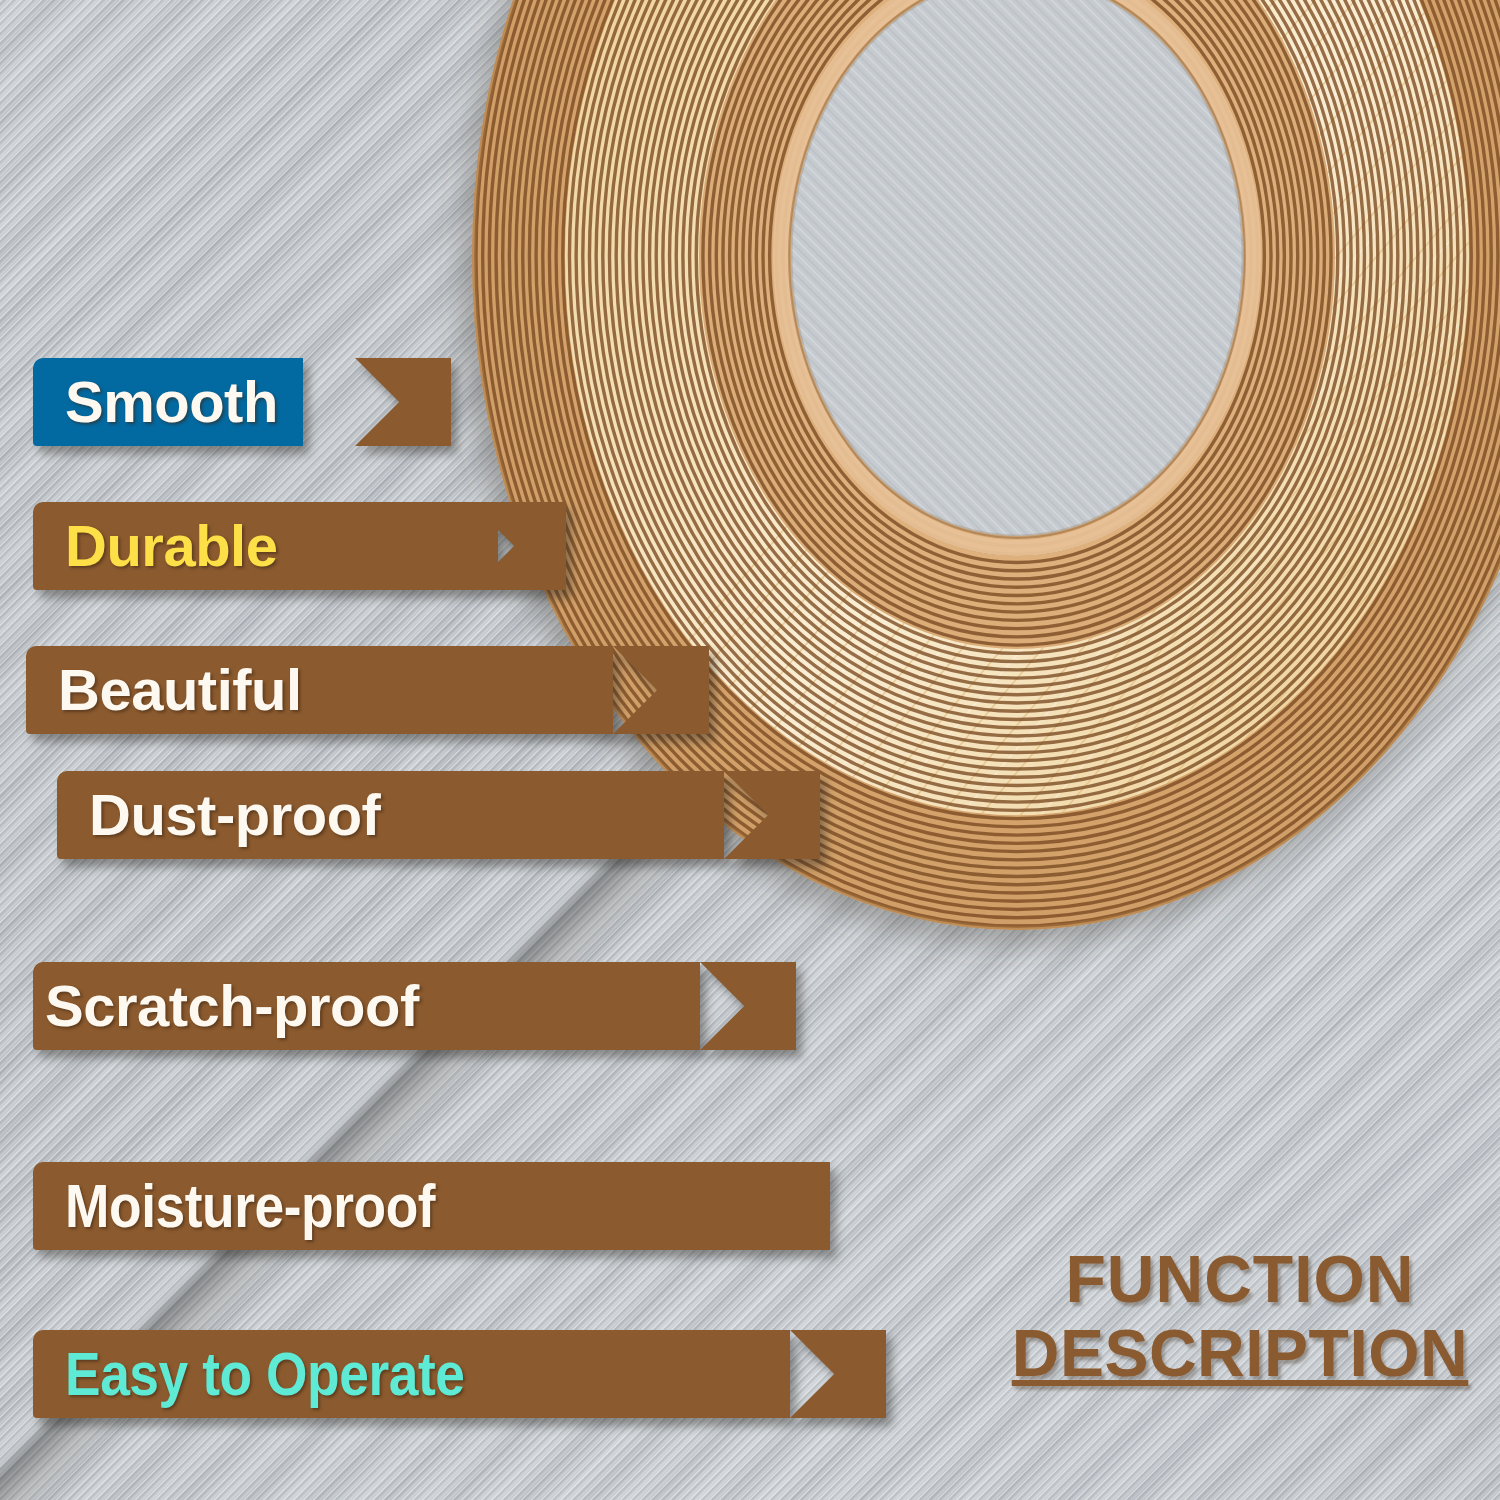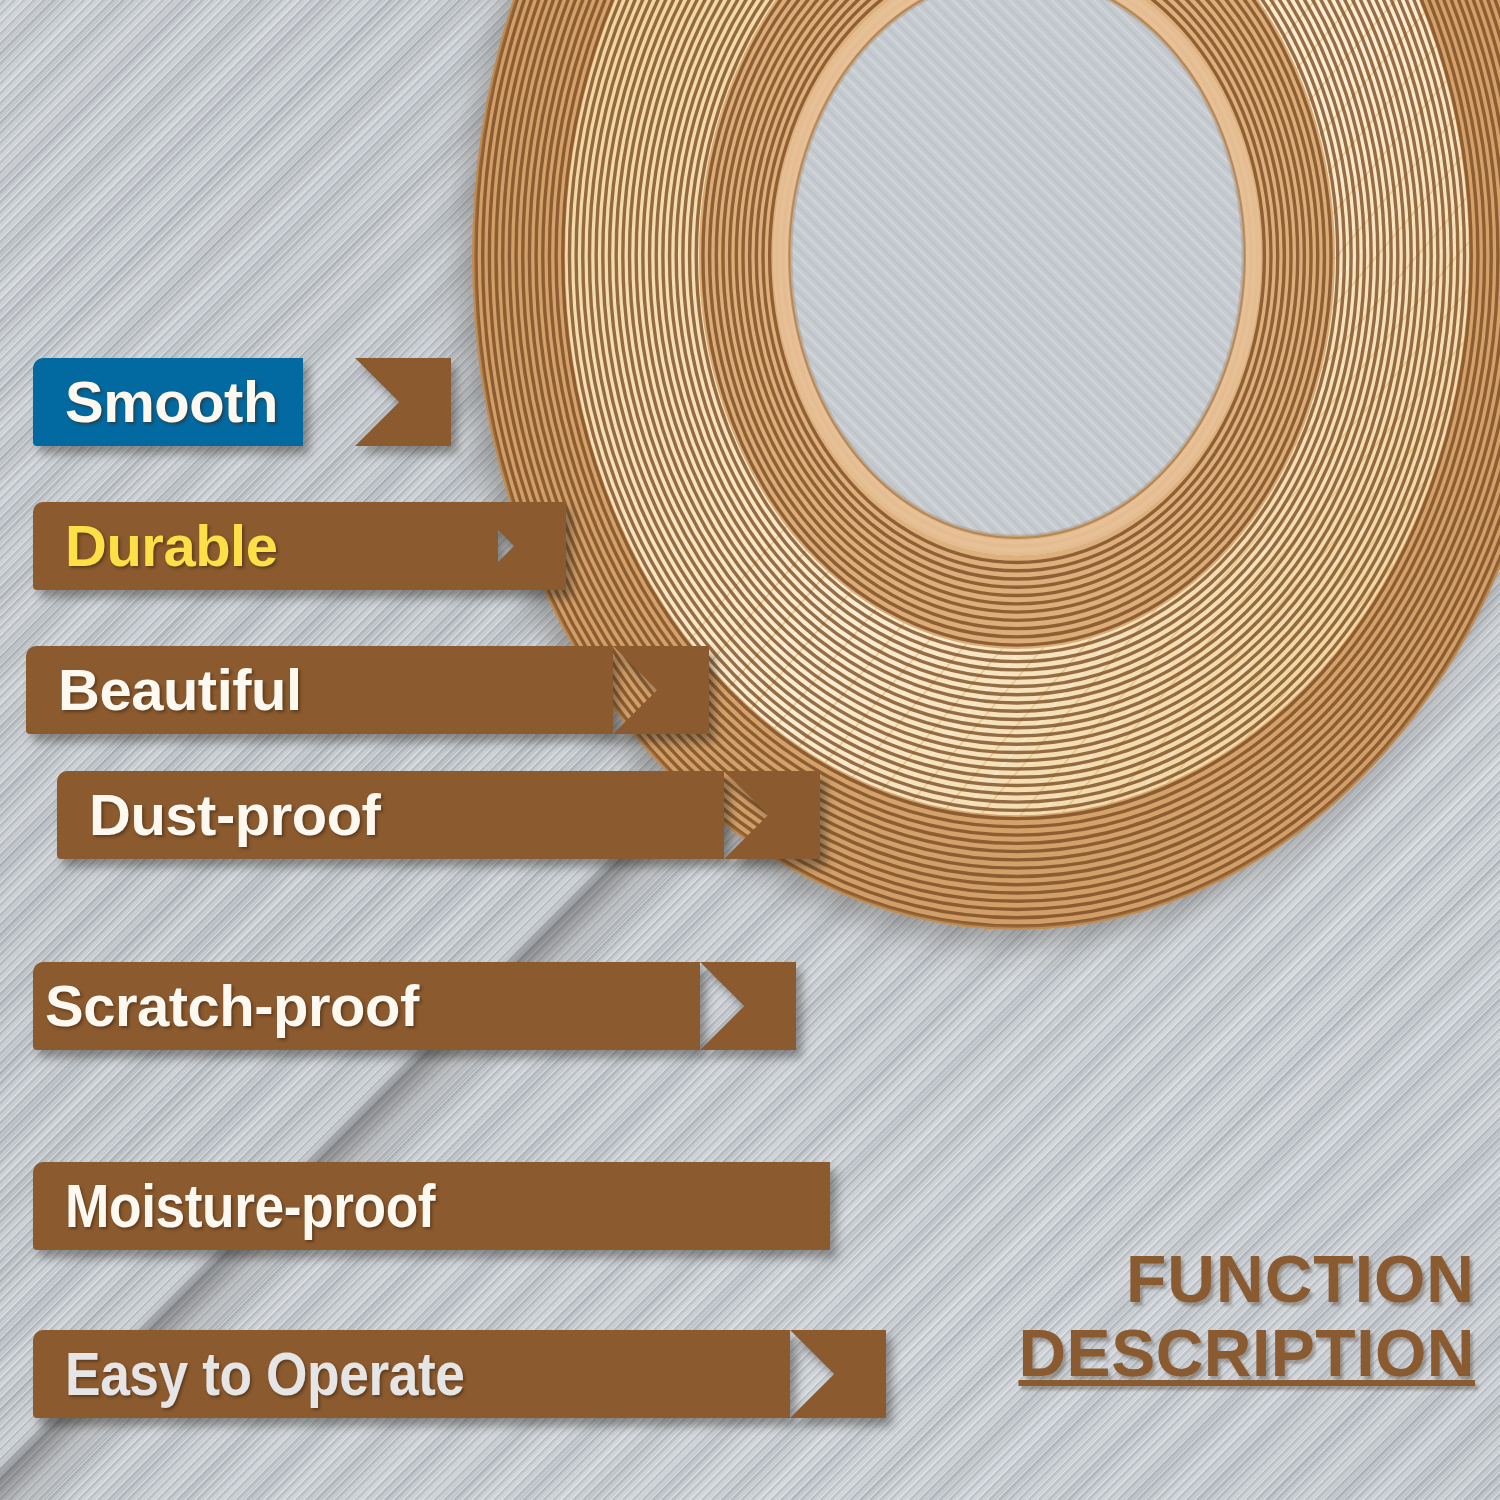--- a/index.html
+++ b/index.html
@@ -138,21 +138,21 @@
   
   #heading{
     position:absolute;
     left:1005px; top:1243px;
     width:470px;
     color:#8a5a30;
     font-size:66px;
     font-weight:700;
     letter-spacing:1px;
     line-height:1.12;
-    text-align:right;
+    text-align:center;
     text-shadow: 3px 4px 3px rgba(70,52,34,.35);
   }
   #heading .l2{ letter-spacing:.5px;text-decoration:underline; }
 </style>
 </head>
 <body>
 
 <div id="stage">
 
   <div class="bg-layer">
@@ -332,21 +332,21 @@
         <span class="tail" style="left: 667px; width: 96px; background: rgb(139, 90, 46);"></span>
       </div>
       <div class="banner" style="left: 33px; top: 962px; width: 667px; background: rgb(139, 90, 46); color: rgb(253, 248, 240); padding-left: 12px;">
         <span class="txt">Scratch-proof</span>
         <span class="tail" style="left: 667px; width: 96px; background: rgb(139, 90, 46);"></span>
       </div>
       <div class="banner cond" style="left: 33px; top: 1162px; width: 797px; background: rgb(139, 90, 46); color: rgb(253, 248, 240);">
         <span class="txt">Moisture-proof</span>
         <span class="tail" style="left: 667px; width: 96px; background: rgb(139, 90, 46);"></span>
       </div>
-      <div class="banner cond" style="left: 33px; top: 1330px; width: 757px; background: rgb(139, 90, 46); color: #e5e5e5;">
+      <div class="banner cond" style="left: 33px; top: 1330px; width: 757px; background: rgb(139, 90, 46); color: #5eead4;">
         <span class="txt">Easy to Operate</span>
         <span class="tail" style="left: 757px; width: 96px; background: rgb(139, 90, 46);"></span>
       </div>
     </div>
 
   <div id="heading">
     <div class="l1">FUNCTION</div>
     <div class="l2">DESCRIPTION</div>
   </div>
 

